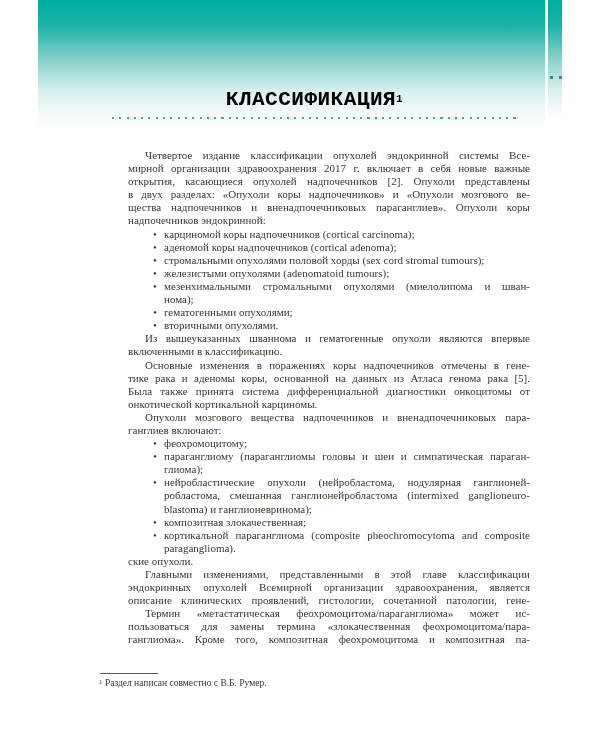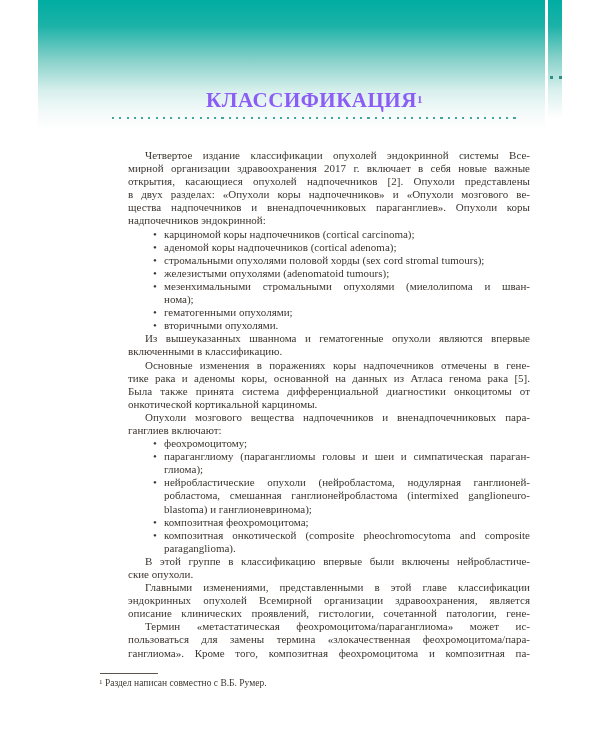--- a/index.html
+++ b/index.html
@@ -20,22 +20,22 @@
   .margin-dot {
     position:absolute; width:3px; height:3px; background:#2f8c86; top:76px;
   }
   .margin-dot.d1 { left:550px; }
   .margin-dot.d2 { left:559px; }
   
   .title-wrap {
     position:absolute; left:112px; top:89px; width:405px; text-align:center;
   }
   .chapter-title {
-    font-family:Liberation Serif, serif; font-weight:bold;
-    font-size:21px; line-height:22px; color:#8b5cf6; letter-spacing:0.5px;
+    font-family:Liberation Mono, monospace; font-weight:bold;
+    font-size:21px; line-height:22px; color:#000000; letter-spacing:0.5px;
     display:inline-block;
   }
   .chapter-title sup { font-size:11px; vertical-align:top; position:relative; top:-1px; }
   .dotline {
     position:absolute; left:112px; top:117px; width:405px; height:2px;
     background-image:repeating-linear-gradient(to right,#44a59d 0 2px,transparent 2px 7.3px);
   }
   
   .content {
     position:absolute; left:96px; top:149px; width:402px;
@@ -161,33 +161,32 @@
           <span class="bullet-marker">•</span>
           <div class="bullet-lines">
             <div class="line">нейробластические опухоли (нейробластома, нодулярная ганглионей-</div>
             <div class="line">робластома, смешанная ганглионейробластома (intermixed ganglioneuro-</div>
             <div class="line last">blastoma) и ганглионевринома);</div>
           </div>
         </div>
         <div class="bullet-item">
           <span class="bullet-marker">•</span>
           <div class="bullet-lines">
-            <div class="line last">композитная феохромоцитома;</div>
-          </div>
-        </div>
-        <div class="bullet-item">
-          <span class="bullet-marker">•</span>
-          <div class="bullet-lines">
-            <div class="line">композитная онкотической (composite pheochromocytoma and composite</div>
+            <div class="line last">композитная злокачественная;</div>
+          </div>
+        </div>
+        <div class="bullet-item">
+          <span class="bullet-marker">•</span>
+          <div class="bullet-lines">
+            <div class="line">кортикальной параганглиома (composite pheochromocytoma and composite</div>
             <div class="line last">paraganglioma).</div>
           </div>
         </div>
       </div>
       <div class="paragraph">
-        <div class="line indent">В этой группе в классификацию впервые были включены нейробластиче-</div>
         <div class="line last">ские опухоли.</div>
       </div>
       <div class="paragraph">
         <div class="line indent">Главными изменениями, представленными в этой главе классификации</div>
         <div class="line">эндокринных опухолей Всемирной организации здравоохранения, является</div>
         <div class="line">описание клинических проявлений, гистологии, сочетанной патологии, гене-</div>
       </div>
       <div class="paragraph">
         <div class="line indent">Термин «метастатическая феохромоцитома/параганглиома» может ис-</div>
         <div class="line">пользоваться для замены термина «злокачественная феохромоцитома/пара-</div>

